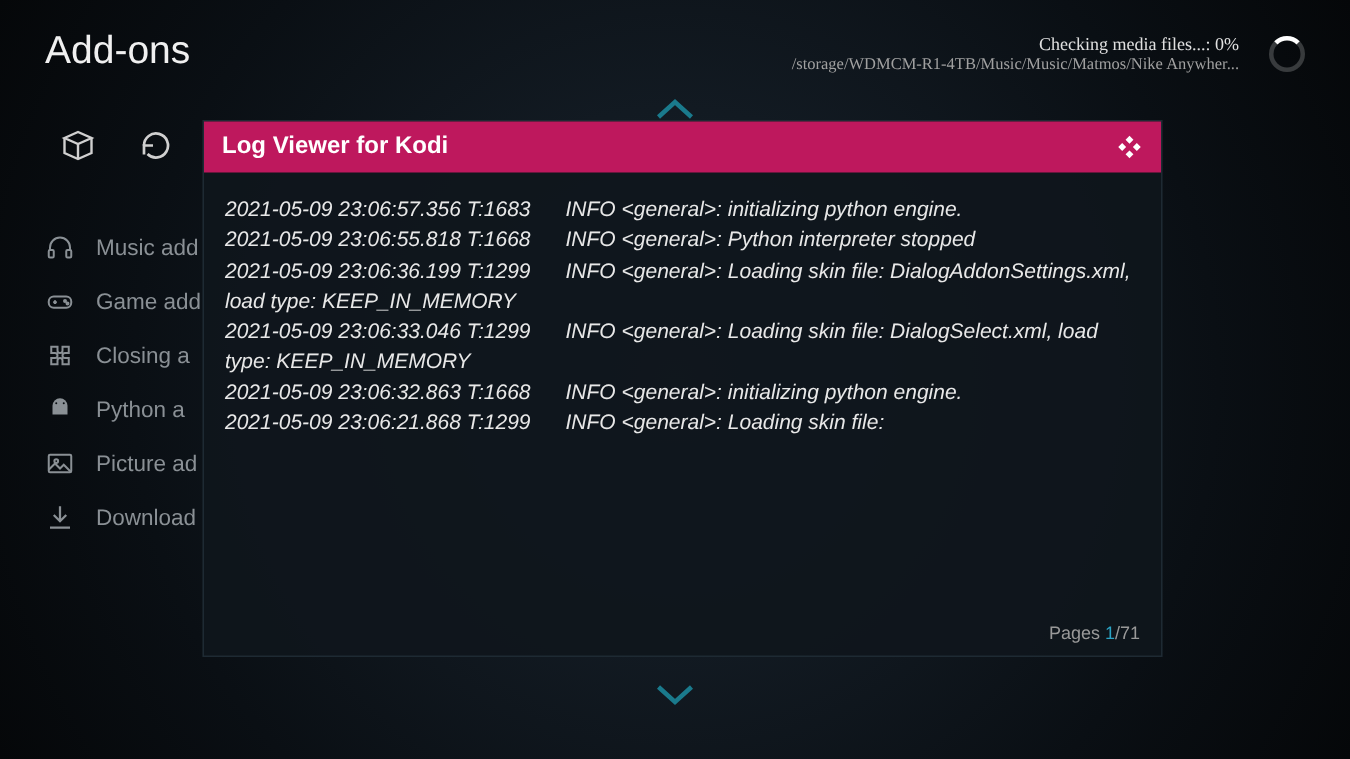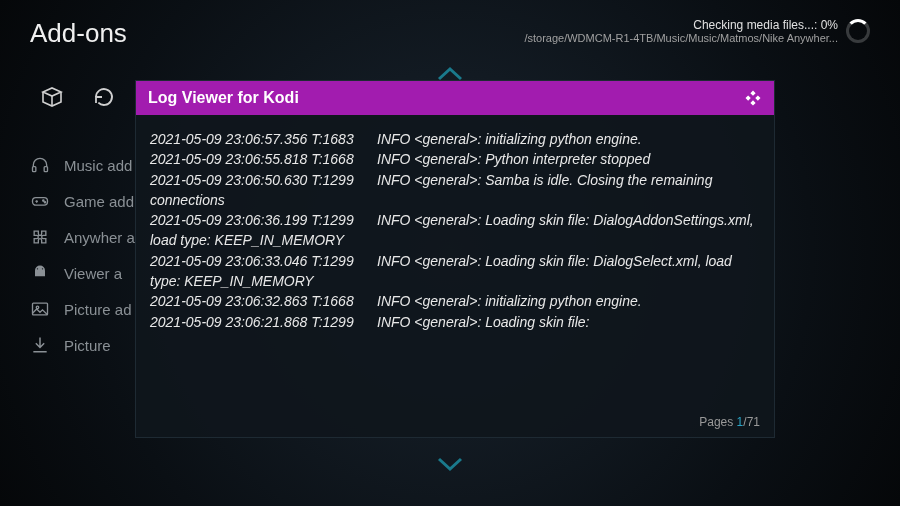--- a/index.html
+++ b/index.html
@@ -12,33 +12,34 @@
     overflow: hidden;
     position: relative;
   }
   .header {
     position: absolute;
     top: 18px;
     left: 30px;
     right: 30px;
     display: flex;
     justify-content: space-between;
-    align-items: flex-start;
+    align-items: flex-end;
   }
   .title {
     font-size: 26px;
     font-weight: 300;
     color: #f0f0f0;
   }
   .status-area {
     text-align: right;
     font-size: 12px;
     display: flex;
     align-items: center;
-    gap: 8px;
+    gap: 20px;
+    font-family: Liberation Serif, serif;
   }
   .status-text { display: flex; flex-direction: column; align-items: flex-end; }
   .status-line1 { color: #e0e0e0; }
   .status-line2 { color: #a0a0a0; font-size: 11px; }
   .spinner {
     width: 24px; height: 24px;
     border: 3px solid rgba(255,255,255,0.2);
     border-top-color: #fff;
     border-radius: 50%;
   }
@@ -70,21 +71,21 @@
   .side-icon { width: 20px; height: 20px; flex-shrink: 0; }
   .dialog {
     position: absolute;
     top: 80px;
     left: 135px;
     width: 640px;
     background: rgba(15, 22, 28, 0.92);
     border: 1px solid #1e2a33;
   }
   .dialog-header {
-    background: #a21caf;
+    background: #be185d;
     height: 34px;
     display: flex;
     align-items: center;
     justify-content: space-between;
     padding: 0 12px;
   }
   .dialog-title {
     color: #fff;
     font-size: 16px;
     font-weight: bold;
@@ -162,43 +163,43 @@
           <path d="M8 11v3M6.5 12.5h3"></path>
           <circle cx="16" cy="11.5" r="0.8" fill="currentColor"></circle>
           <circle cx="18" cy="13.5" r="0.8" fill="currentColor"></circle>
         </svg></span>
     <span>Game add</span>
   </div>
   <div class="side-item">
     <span class="side-icon"><svg viewBox="0 0 24 24" fill="none" stroke="currentColor" stroke-width="1.6">
           <path d="M5 5h5v3a2 2 0 1 0 4 0V5h5v5h-3a2 2 0 1 0 0 4h3v5h-5v-3a2 2 0 1 0-4 0v3H5v-5h3a2 2 0 1 0 0-4H5z"></path>
         </svg></span>
-    <span>Anywher a</span>
+    <span>Closing a</span>
   </div>
   <div class="side-item">
     <span class="side-icon"><svg viewBox="0 0 24 24" fill="currentColor">
           <path d="M6 9a6 6 0 0 1 12 0v7H6z"></path>
           <circle cx="9" cy="7" r="0.8" fill="#0a0f14"></circle>
           <circle cx="15" cy="7" r="0.8" fill="#0a0f14"></circle>
         </svg></span>
-    <span>Viewer a</span>
+    <span>Python a</span>
   </div>
   <div class="side-item">
     <span class="side-icon"><svg viewBox="0 0 24 24" fill="none" stroke="currentColor" stroke-width="1.6">
           <rect x="3" y="5" width="18" height="14" rx="1"></rect>
           <circle cx="9" cy="10" r="1.5"></circle>
           <path d="M3 17l5-5 4 4 3-3 6 6"></path>
         </svg></span>
     <span>Picture ad</span>
   </div>
   <div class="side-item">
     <span class="side-icon"><svg viewBox="0 0 24 24" fill="none" stroke="currentColor" stroke-width="1.8">
           <path d="M12 3v12M7 10l5 5 5-5M4 20h16"></path>
         </svg></span>
-    <span>Picture</span>
+    <span>Download</span>
   </div>
 </div>
 
 <div class="chevron chev-up">
   <svg width="26" height="16" viewBox="0 0 26 16">
       <path d="M2 13 L13 3 L24 13" stroke="#1a7a8c" stroke-width="3" fill="none"></path>
     </svg>
 </div>
 
 <div class="dialog">
@@ -206,21 +207,20 @@
     <span class="dialog-title">Log Viewer for Kodi</span>
     <span class="kodi-icon">
       <svg viewBox="0 0 24 24" fill="#fff">
           <path d="M12 2l3.5 3.5L12 9 8.5 5.5zM5.5 8.5L9 12l-3.5 3.5L2 12zM18.5 8.5L22 12l-3.5 3.5L15 12zM12 15l3.5 3.5L12 22l-3.5-3.5z"></path>
         </svg>
     </span>
   </div>
   <div class="dialog-body" id="log-body">
       <div class="log-line">2021-05-09 23:06:57.356 T:1683      INFO &lt;general&gt;: initializing python engine.</div>
       <div class="log-line">2021-05-09 23:06:55.818 T:1668      INFO &lt;general&gt;: Python interpreter stopped</div>
-      <div class="log-line">2021-05-09 23:06:50.630 T:1299      INFO &lt;general&gt;: Samba is idle. Closing the remaining connections</div>
       <div class="log-line">2021-05-09 23:06:36.199 T:1299      INFO &lt;general&gt;: Loading skin file: DialogAddonSettings.xml, load type: KEEP_IN_MEMORY</div>
       <div class="log-line">2021-05-09 23:06:33.046 T:1299      INFO &lt;general&gt;: Loading skin file: DialogSelect.xml, load type: KEEP_IN_MEMORY</div>
       <div class="log-line">2021-05-09 23:06:32.863 T:1668      INFO &lt;general&gt;: initializing python engine.</div>
       <div class="log-line">2021-05-09 23:06:21.868 T:1299      INFO &lt;general&gt;: Loading skin file:</div>
     </div>
   <div class="dialog-footer">
     <span>Pages </span><span class="page-cur">1</span><span>/</span><span>71</span>
   </div>
 </div>
 

